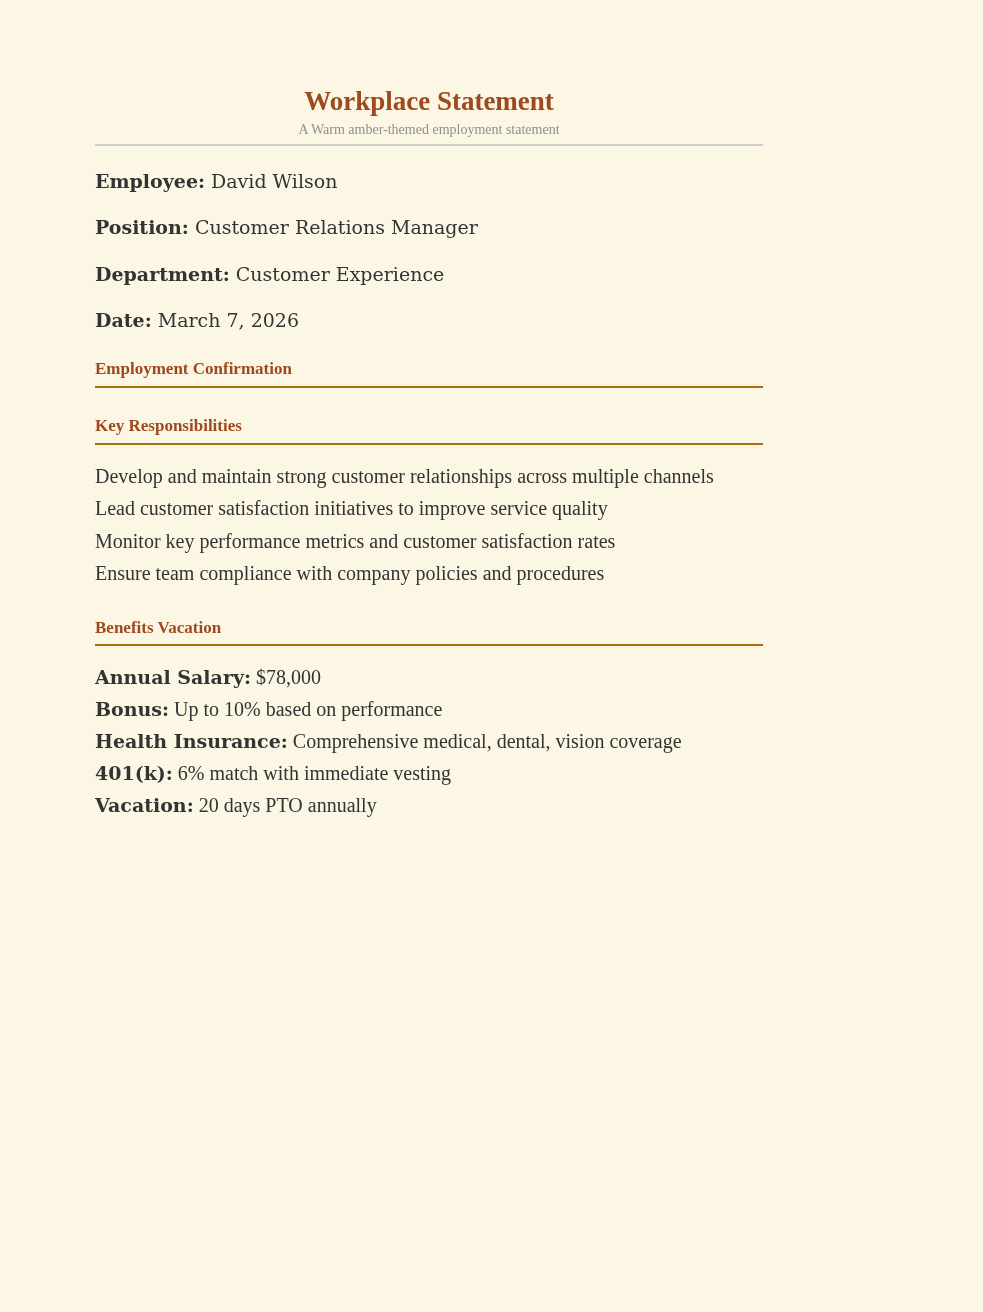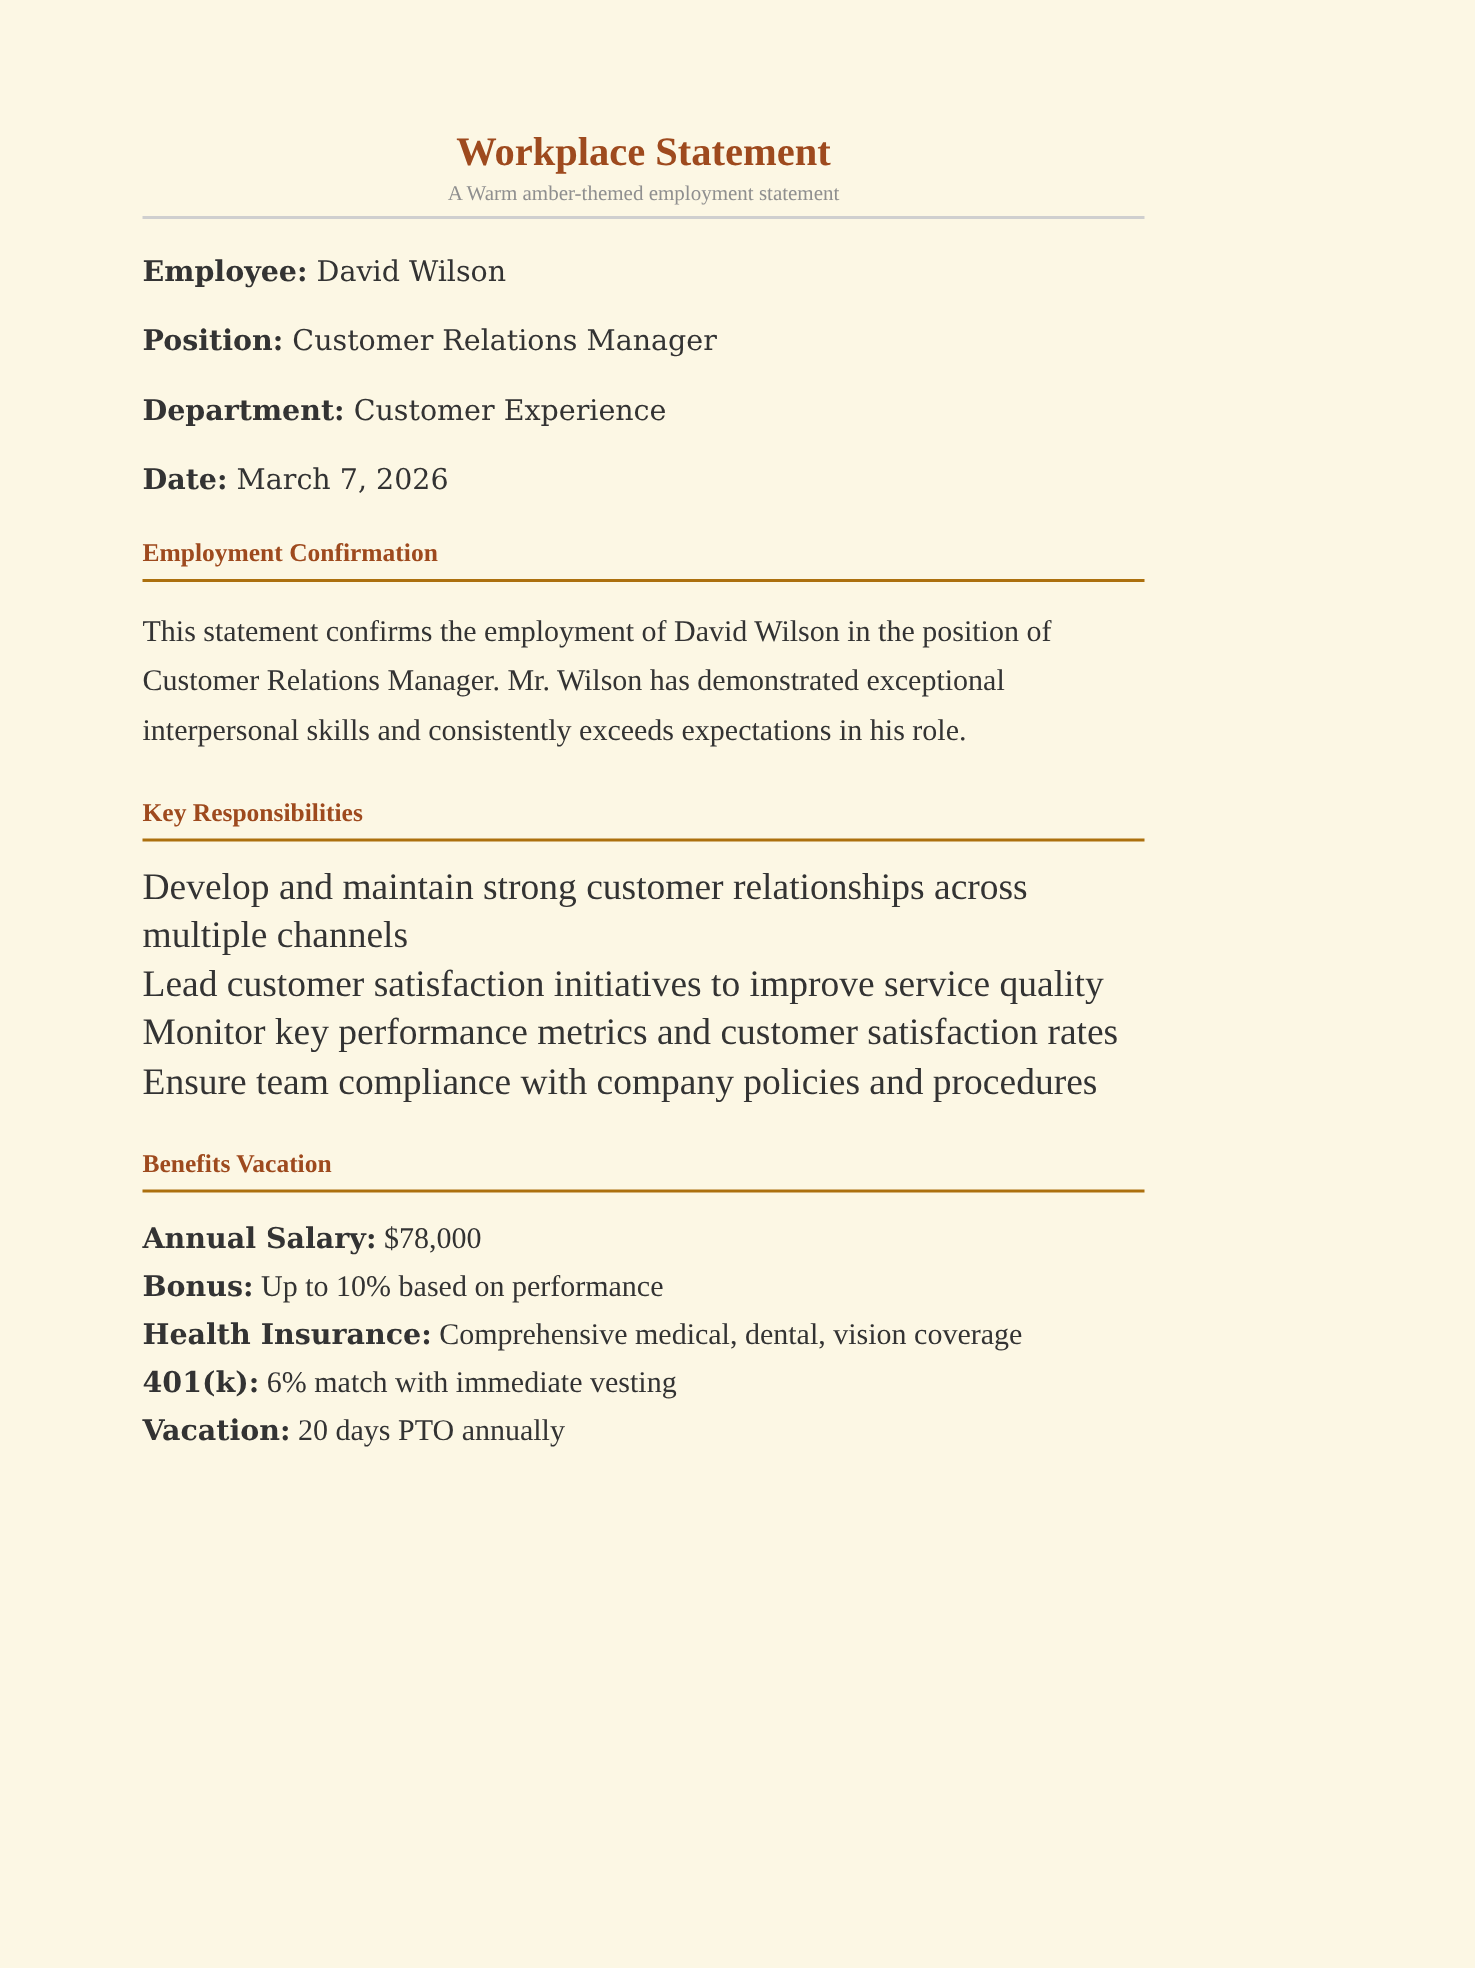--- a/index.html
+++ b/index.html
@@ -68,21 +68,21 @@
   }
   .section-paragraph {
     margin-top: 17px;
     font-size: 20px;
     line-height: 33px;
     max-width: 740px;
     color: var(--body-text);
   }
   .plain-list { margin-top: 15px; }
   .plain-list-item {
-    font-size: 25px;
+    font-size: 20px;
     line-height: 32.5px;
     color: var(--body-text);
   }
   .benefits-list { margin-top: 15px; }
   .benefit-line {
     font-size: 20px;
     line-height: 32px;
     color: var(--body-text);
   }
   .benefit-line strong {
@@ -129,21 +129,20 @@
       <span>Customer Experience</span>
     </p>
     <p class="info-line">
       <strong>Date:</strong>
       <span>March 7, 2026</span>
     </p>
   </section>
 
   <section class="section">
     <h2 class="section-heading">Employment Confirmation</h2>
-    <p class="section-paragraph">This statement confirms the employment of David Wilson in the position of Customer Relations Manager. Mr. Wilson has demonstrated exceptional interpersonal skills and consistently exceeds expectations in his role.</p>
   </section>
 
   <section class="section">
     <h2 class="section-heading">Key Responsibilities</h2>
     <div class="plain-list">
       <div class="plain-list-item">Develop and maintain strong customer relationships across multiple channels</div>
       <div class="plain-list-item">Lead customer satisfaction initiatives to improve service quality</div>
       <div class="plain-list-item">Monitor key performance metrics and customer satisfaction rates</div>
       <div class="plain-list-item">Ensure team compliance with company policies and procedures</div>
     </div>

